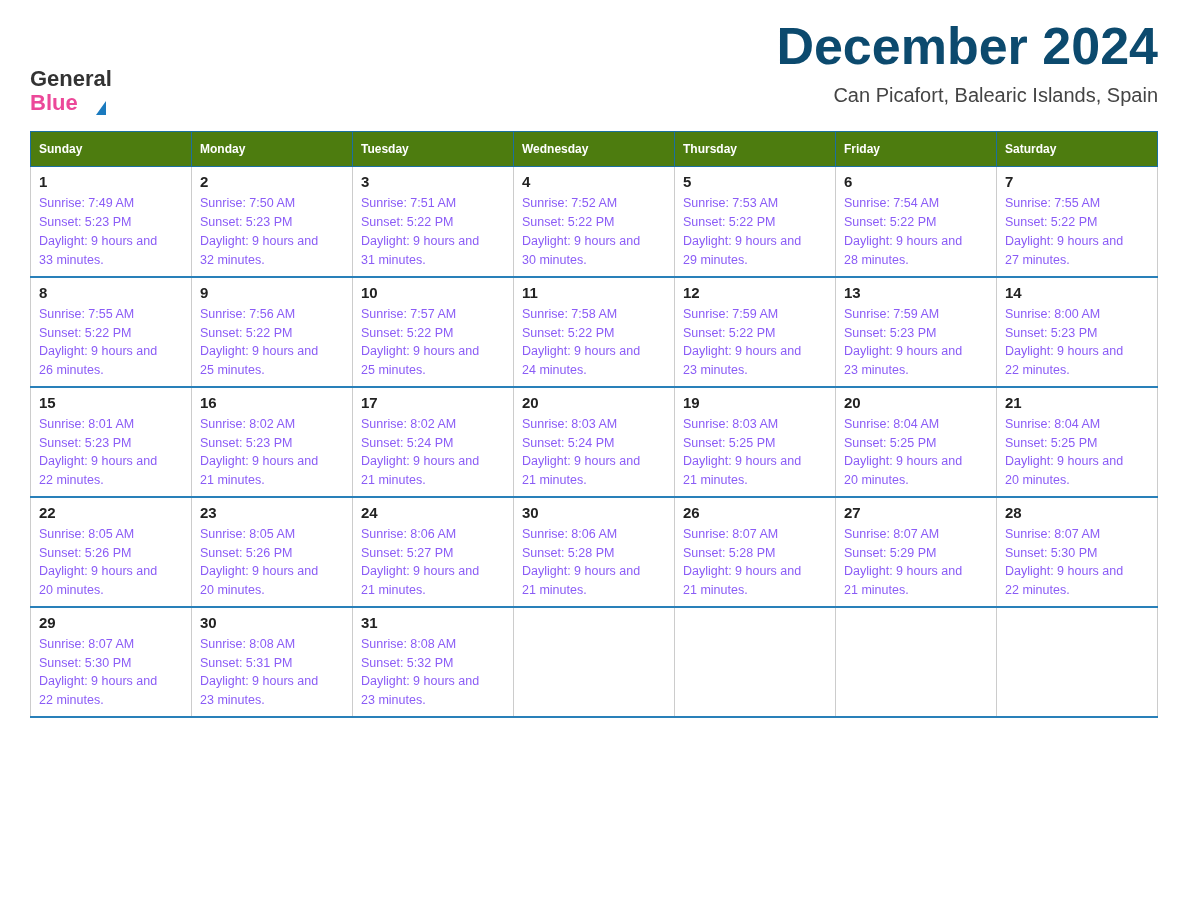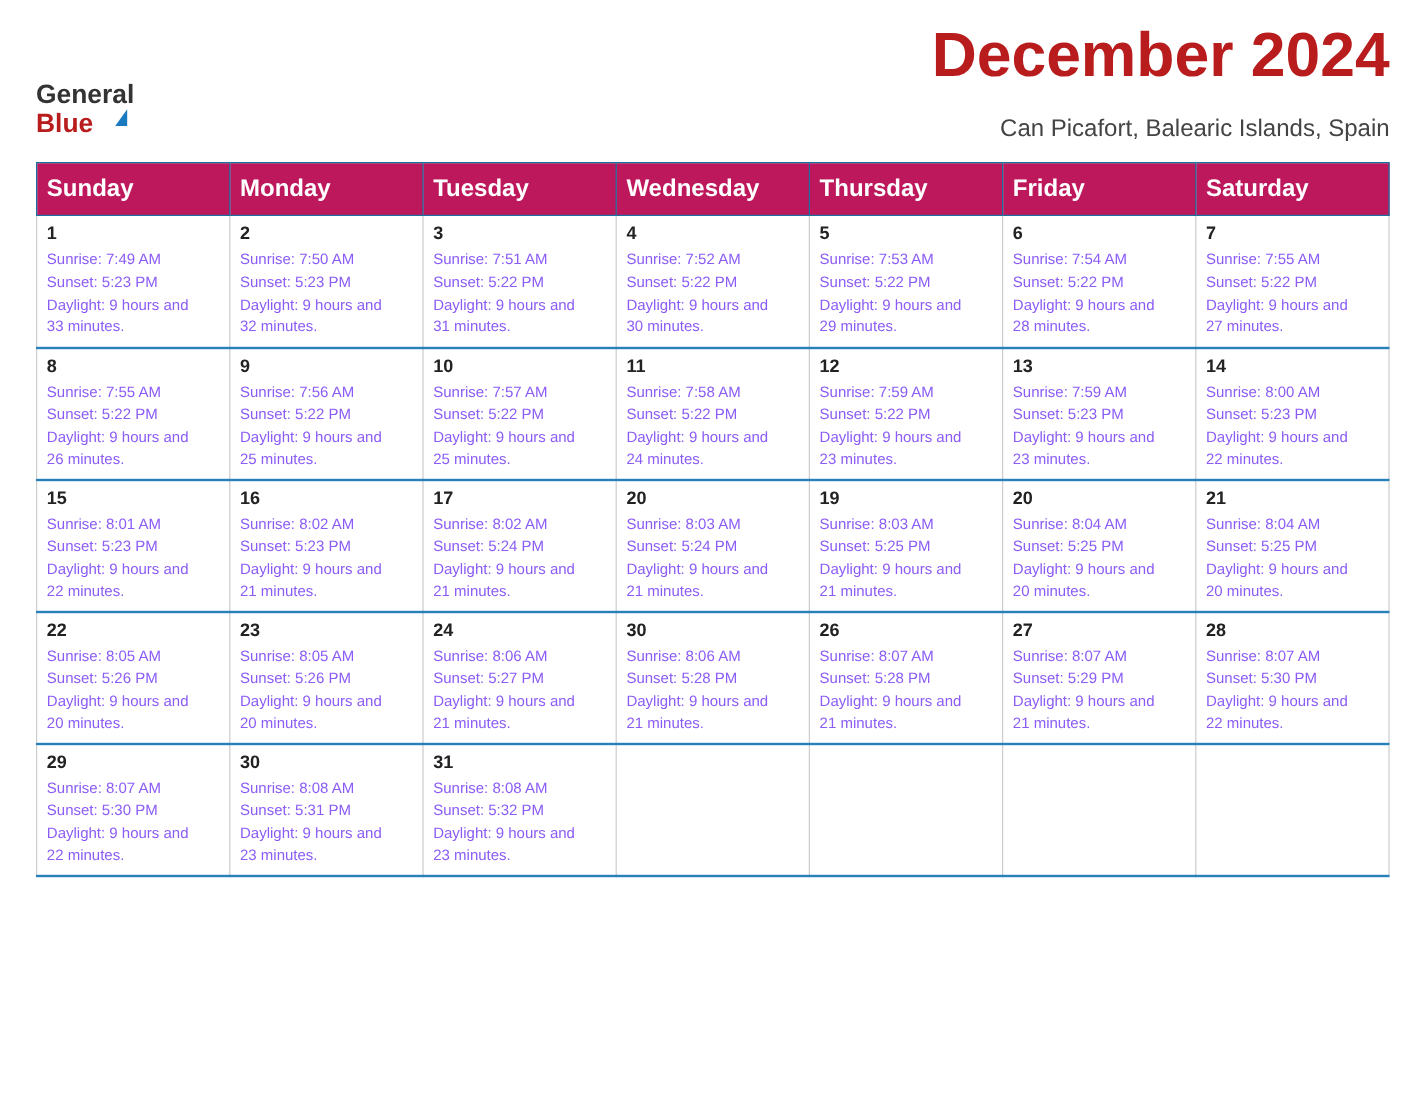--- a/index.html
+++ b/index.html
@@ -18,49 +18,49 @@
     }
     .logo {
       display: flex;
       flex-direction: column;
       font-size: 22px;
       font-weight: bold;
       line-height: 1.1;
       margin-top: 47px;
     }
     .logo-general { color: #333; }
-    .logo-blue { color: #b91c1c; display: flex; align-items: flex-start; gap: 16px; }
+    .logo-blue { color: #ec4899; display: flex; align-items: flex-end; gap: 16px; }
     .logo-triangle {
       width: 0; height: 0;
       border-left: 10px solid transparent;
       border-bottom: 14px solid #1a7abf;
       display: inline-block;
       margin-left: 2px;
     }
     .title-block { text-align: right; }
     .month-title {
       font-size: 52px;
       font-weight: bold;
-      color: #b91c1c;
+      color: #0c4a6e;
       line-height: 1;
     }
     .location {
       font-size: 20px;
       color: #444;
-      margin-top: 24px;
+      margin-top: 12px;
     }
     .calendar {
       width: 100%;
       border-collapse: collapse;
       margin-top: 8px;
     }
     .calendar thead tr th {
-      background-color: #be185d;
+      background-color: #4d7c0f;
       color: #fff;
-      font-size: 20px;
+      font-size: 12px;
       font-weight: bold;
       text-align: left;
       padding: 10px 8px;
       border: 1px solid #1a6fa0;
     }
     .calendar tbody tr td {
       border: 1px solid #ccc;
       vertical-align: top;
       padding: 6px 8px;
       font-size: 13px;

